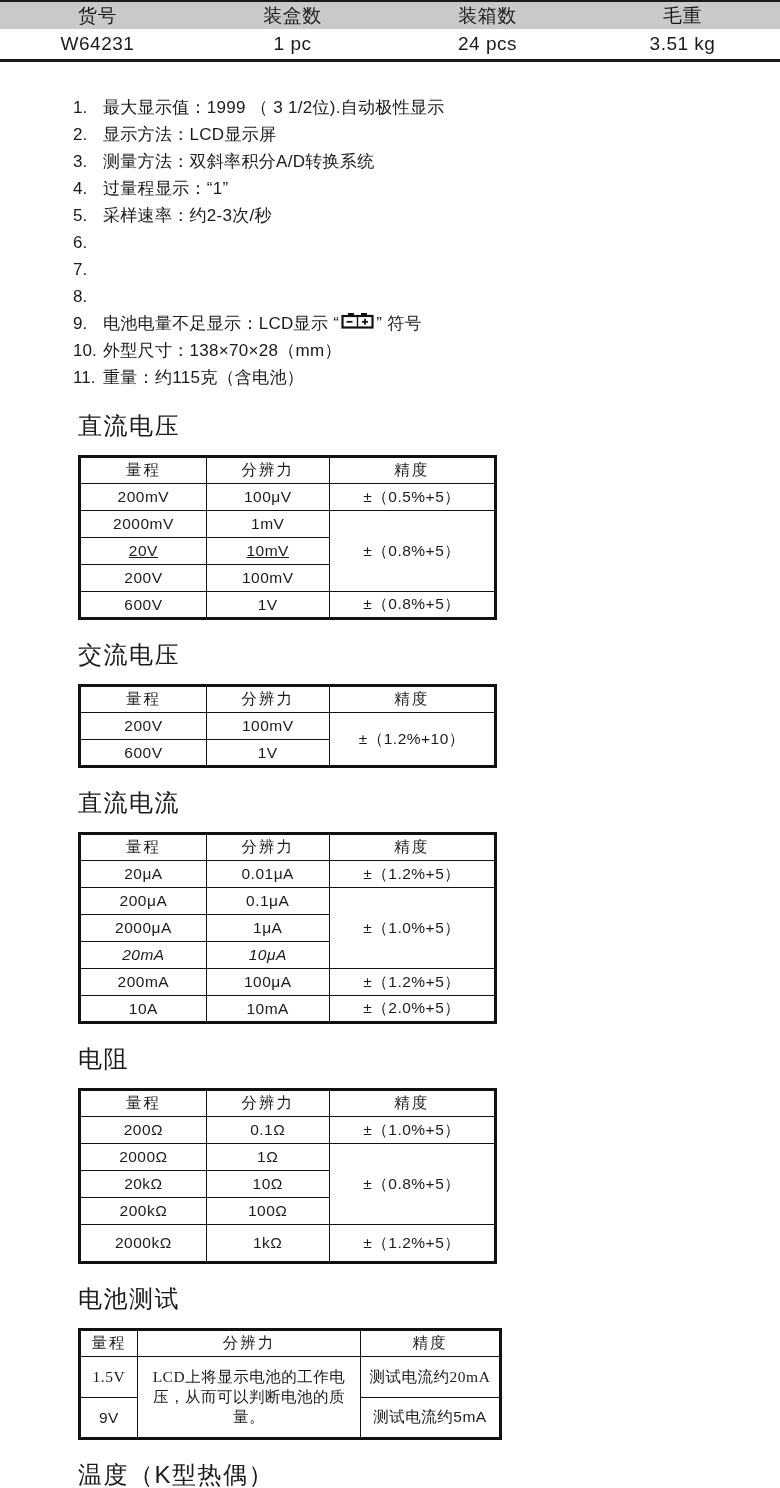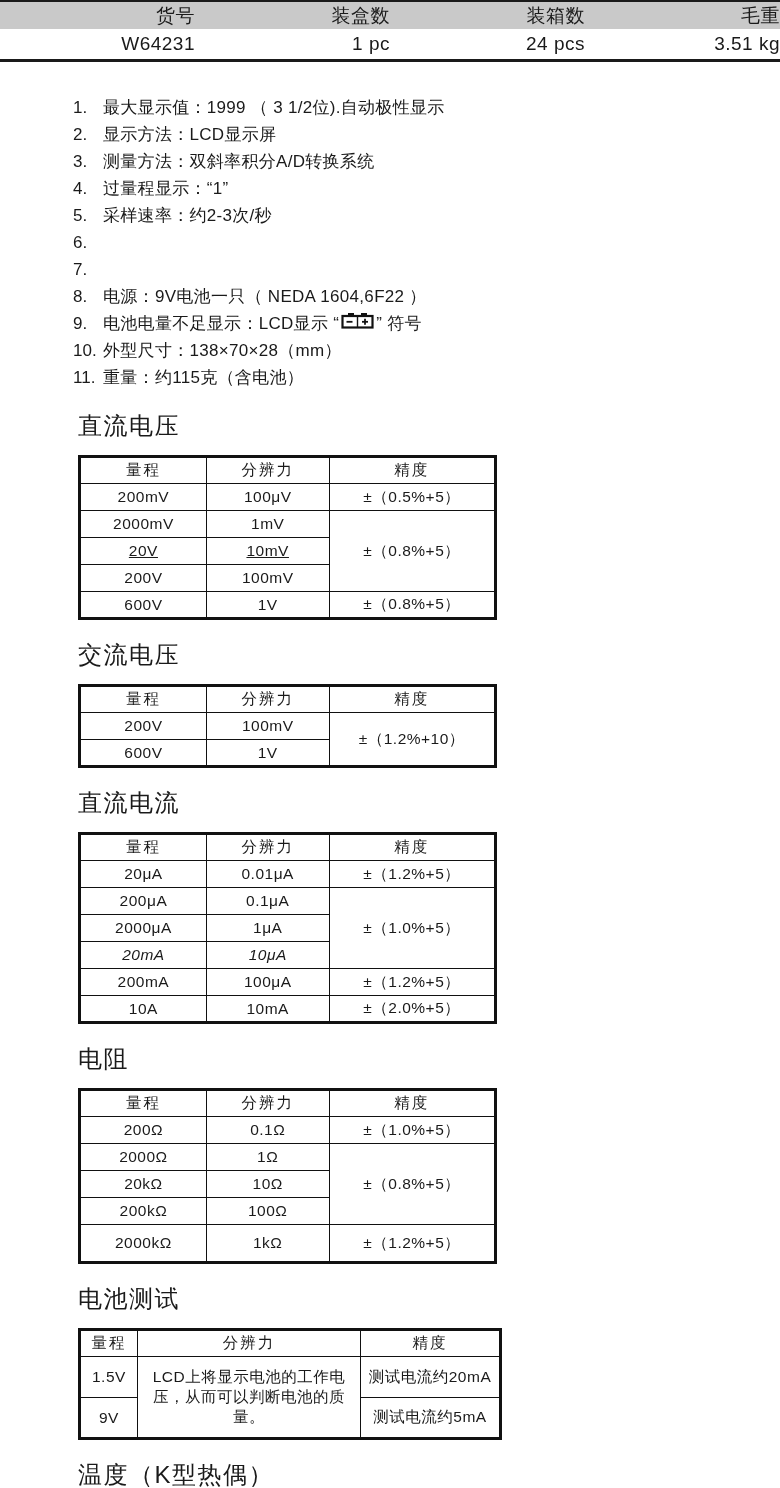--- a/index.html
+++ b/index.html
@@ -8,21 +8,21 @@
     width: 780px; min-height: 1488px;
     font-family: "Liberation Sans", "DejaVu Sans", sans-serif;
     color: #1a1a1a;
   }
   .page { width: 780px; padding-bottom: 10px; }
 
   
   .info-table { width: 780px; border-top: 2px solid #1a1a1a; border-bottom: 3px solid #1a1a1a; }
   .info-head { display: flex; background: #c9c9c9; height: 27px; align-items: center; }
   .info-vals { display: flex; height: 30px; align-items: center; background: #fff; }
-  .info-cell { width: 25%; text-align: right; font-size: 19px; letter-spacing: 0.5px; }
+  .info-cell { width: 25%; text-align: center; font-size: 19px; letter-spacing: 0.5px; }
 
   
   .specs { margin: 32px 0 0 73px; }
   .spec-item { display: flex; font-size: 17px; line-height: 27px; white-space: pre; }
   .spec-num { width: 30px; flex: 0 0 30px; }
   .spec-text { letter-spacing: 0.3px; }
   .battery-icon { display: inline-block; vertical-align: -2px; margin: 0 2px; }
 
   
   .sections { margin-left: 78px; }
@@ -56,21 +56,21 @@
   </div>
 
   <div class="specs" id="spec-list">
       <div class="spec-item"><span class="spec-num">1.</span><span class="spec-text">最大显示值：1999 （ 3 1/2位).自动极性显示</span></div>
       <div class="spec-item"><span class="spec-num">2.</span><span class="spec-text">显示方法：LCD显示屏</span></div>
       <div class="spec-item"><span class="spec-num">3.</span><span class="spec-text">测量方法：双斜率积分A/D转换系统</span></div>
       <div class="spec-item"><span class="spec-num">4.</span><span class="spec-text">过量程显示：“1”</span></div>
       <div class="spec-item"><span class="spec-num">5.</span><span class="spec-text">采样速率：约2-3次/秒</span></div>
       <div class="spec-item"><span class="spec-num">6.</span></div>
       <div class="spec-item"><span class="spec-num">7.</span></div>
-      <div class="spec-item"><span class="spec-num">8.</span><span class="spec-text">电源：9V电池一只（ NEDA 1604,6F22 ）</span></div>
+      <div class="spec-item"><span class="spec-num">8.</span></div>
       <div class="spec-item"><span class="spec-num">9.</span><span class="spec-text">电池电量不足显示：LCD显示 “</span><span class="battery-icon"><svg width="33" height="17" viewBox="0 0 33 17">
             <rect x="7" y="1" width="6" height="4" fill="#111"></rect>
             <rect x="20" y="1" width="6" height="4" fill="#111"></rect>
             <rect x="1.5" y="4" width="30" height="11.5" fill="none" stroke="#111" stroke-width="2.2"></rect>
             <line x1="16.5" y1="4" x2="16.5" y2="15.5" stroke="#111" stroke-width="1.4"></line>
             <line x1="5.5" y1="9.8" x2="11.5" y2="9.8" stroke="#111" stroke-width="1.8"></line>
             <line x1="21" y1="9.8" x2="27" y2="9.8" stroke="#111" stroke-width="1.8"></line>
             <line x1="24" y1="6.8" x2="24" y2="12.8" stroke="#111" stroke-width="1.8"></line>
           </svg></span><span class="spec-text">” 符号</span></div>
       <div class="spec-item"><span class="spec-num">10.</span><span class="spec-text">外型尺寸：138×70×28（mm）</span></div>
@@ -246,21 +246,21 @@
             <col style="width: 138px;">
           </colgroup>
           <thead>
             <tr>
               <th>量程</th>
               <th>分辨力</th>
               <th>精度</th>
             </tr>
           </thead>
           <tbody>
-            <tr style="height: 41px;">
+            <tr style="height: 41px; font-family: Liberation Serif, serif;">
               <td>1.5V</td>
               <td class="cell-left" rowspan="2">LCD上将显示电池的工作电压，从而可以判断电池的质量。</td>
               <td>测试电流约20mA</td>
             </tr>
             <tr style="height: 41px;">
               <td>9V</td>
               <td>测试电流约5mA</td>
             </tr>
           </tbody>
         </table>

